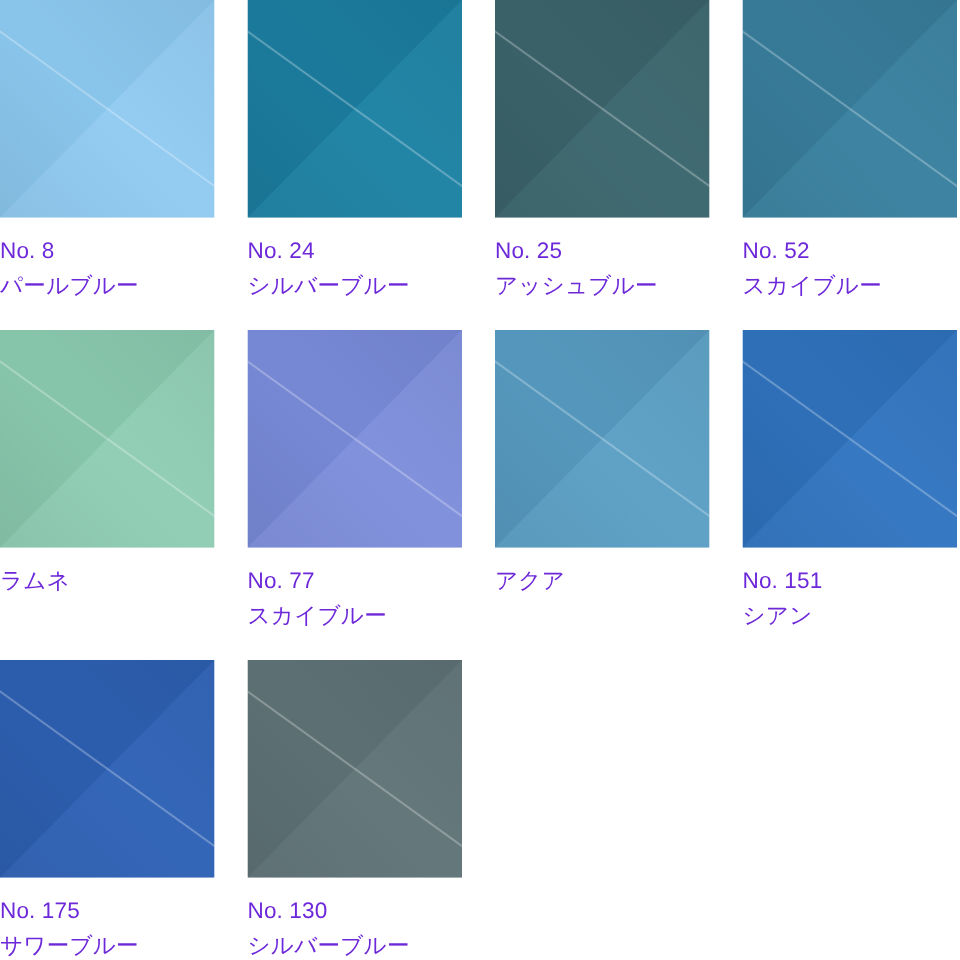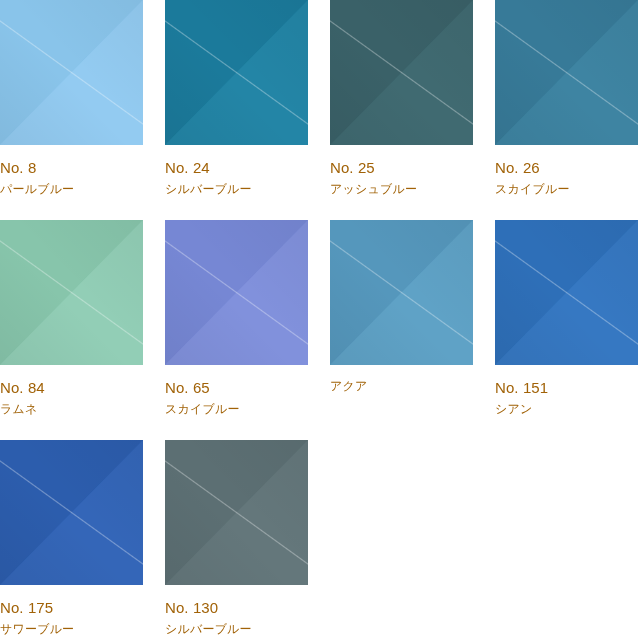--- a/index.html
+++ b/index.html
@@ -72,30 +72,30 @@
       rgba(0,0,0,0.055) 0%,
       rgba(0,0,0,0.0) 46%,
       rgba(0,0,0,0.0) 54%,
       rgba(0,0,0,0.045) 100%
     );
     pointer-events: none;
   }
 
   .swatch-caption {
     padding-top: 12px;
-    color: #a16207;
+    color: #6d28d9;
     line-height: 1.52;
   }
   .swatch-number {
     font-size: 15px;
     letter-spacing: 0.1px;
     white-space: nowrap;
   }
   .swatch-name {
-    font-size: 12px;
+    font-size: 15px;
     letter-spacing: 0.2px;
     white-space: nowrap;
   }
 </style>
 </head>
 <body>
 
 <div id="swatch-grid">
     <div class="swatch-cell">
       <div class="swatch-chip" style="background: rgb(142, 200, 239);">
@@ -134,45 +134,44 @@
       </div>
     </div>
     <div class="swatch-cell">
       <div class="swatch-chip" style="background: rgb(58, 126, 156);">
         <div class="fold-upper" style="background: rgb(55, 122, 152);"></div>
         <div class="fold-lower" style="background: rgb(62, 132, 162);"></div>
         <div class="fold-shadow"></div>
         <div class="fold-crease"></div>
       </div>
       <div class="swatch-caption">
-        <div class="swatch-number">No. 26</div>
+        <div class="swatch-number">No. 52</div>
         <div class="swatch-name">スカイブルー</div>
       </div>
     </div>
     <div class="swatch-cell">
       <div class="swatch-chip" style="background: rgb(140, 201, 176);">
         <div class="fold-upper" style="background: rgb(135, 197, 171);"></div>
         <div class="fold-lower" style="background: rgb(146, 206, 182);"></div>
         <div class="fold-shadow"></div>
         <div class="fold-crease"></div>
       </div>
       <div class="swatch-caption">
-        <div class="swatch-number">No. 84</div>
         <div class="swatch-name">ラムネ</div>
       </div>
     </div>
     <div class="swatch-cell">
       <div class="swatch-chip" style="background: rgb(123, 140, 216);">
         <div class="fold-upper" style="background: rgb(118, 135, 212);"></div>
         <div class="fold-lower" style="background: rgb(129, 145, 220);"></div>
         <div class="fold-shadow"></div>
         <div class="fold-crease"></div>
       </div>
       <div class="swatch-caption">
-        <div class="swatch-number">No. 65</div>
+        <div class="swatch-number">No. 77</div>
         <div class="swatch-name">スカイブルー</div>
       </div>
     </div>
     <div class="swatch-cell">
       <div class="swatch-chip" style="background: rgb(90, 156, 192);">
         <div class="fold-upper" style="background: rgb(85, 151, 188);"></div>
         <div class="fold-lower" style="background: rgb(95, 162, 198);"></div>
         <div class="fold-shadow"></div>
         <div class="fold-crease"></div>
       </div>

